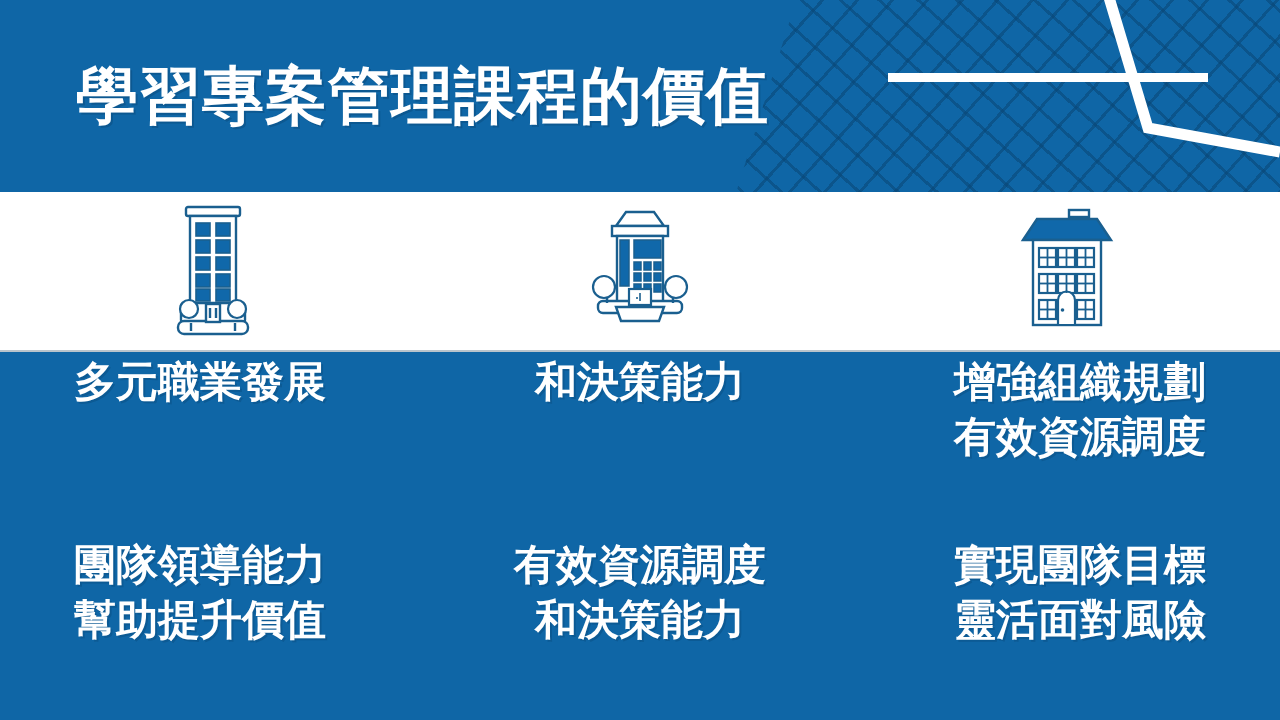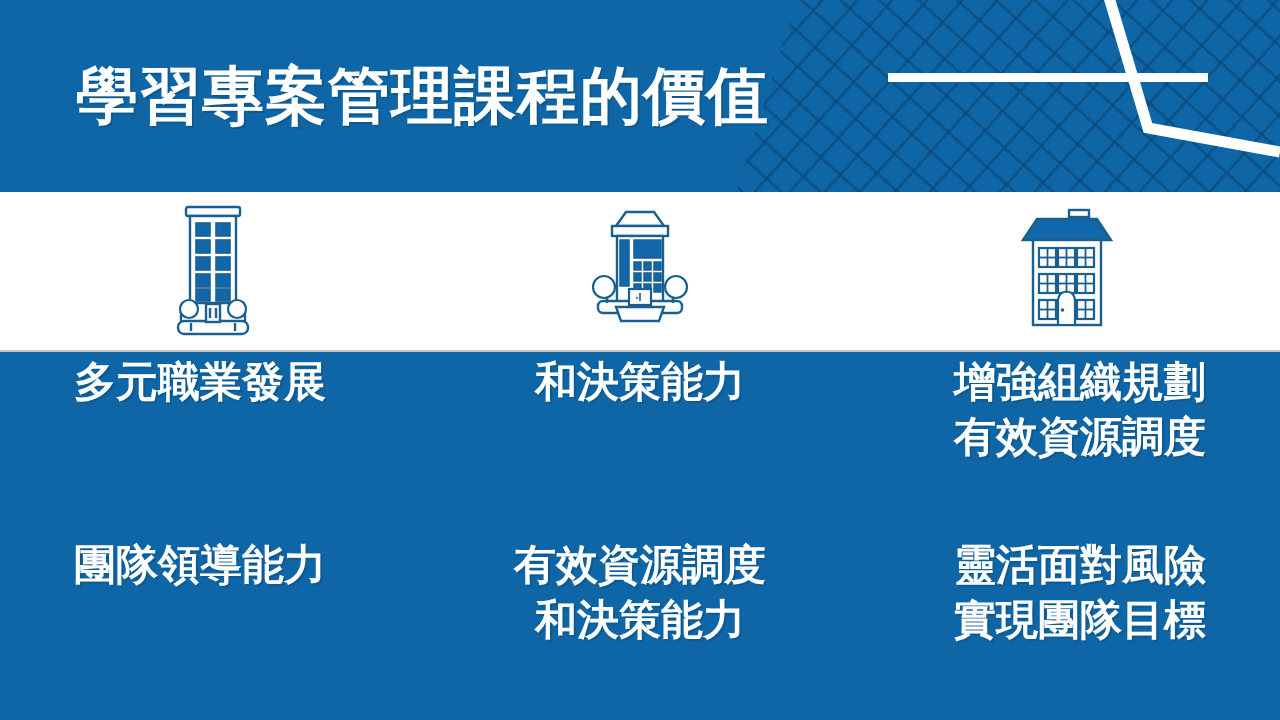--- a/index.html
+++ b/index.html
@@ -276,25 +276,26 @@
       </div>
       <div class="text-cell">
         <div class="text-line">增強組織規劃</div>
         <div class="text-line">有效資源調度</div>
       </div>
     </div>
 
     <div class="text-row">
       <div class="text-cell">
         <div class="text-line">團隊領導能力</div>
+        <div class="text-line">幫助提升價值</div>
       </div>
       <div class="text-cell">
         <div class="text-line">有效資源調度</div>
         <div class="text-line">和決策能力</div>
       </div>
       <div class="text-cell">
+        <div class="text-line">實現團隊目標</div>
         <div class="text-line">靈活面對風險</div>
-        <div class="text-line">實現團隊目標</div>
       </div>
     </div>
 
   </div>
 </div>
 
 </body></html>

